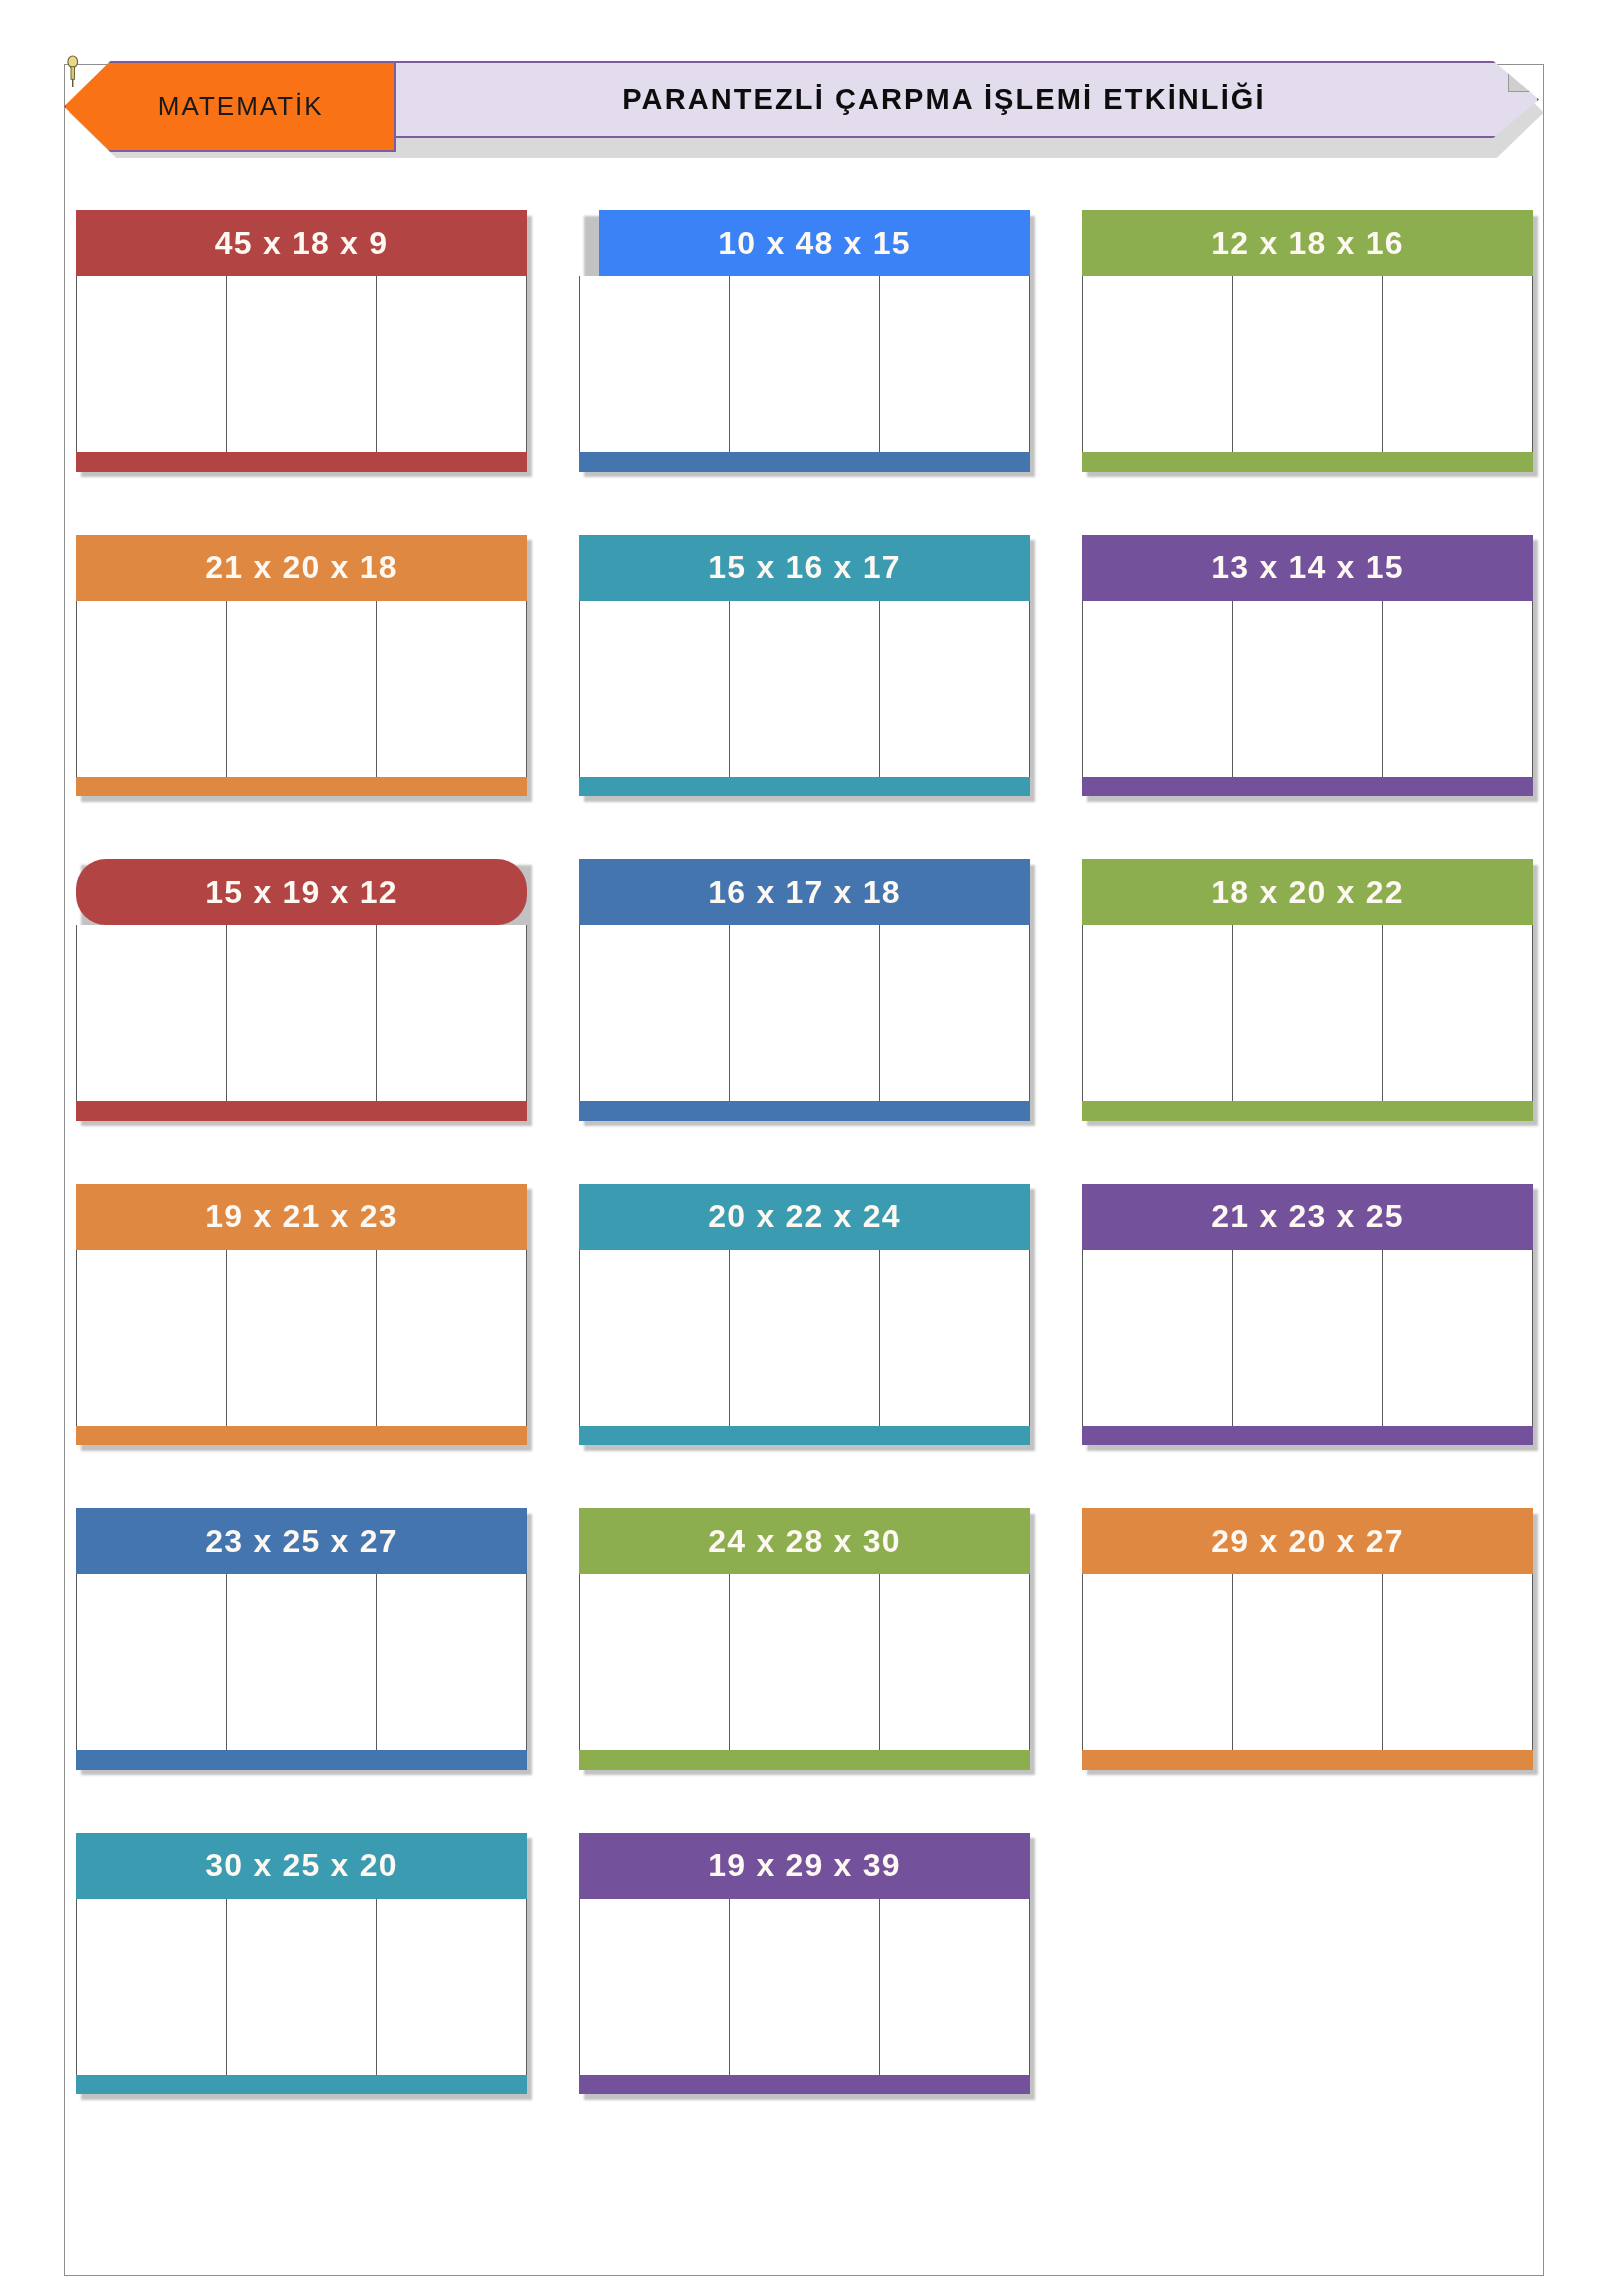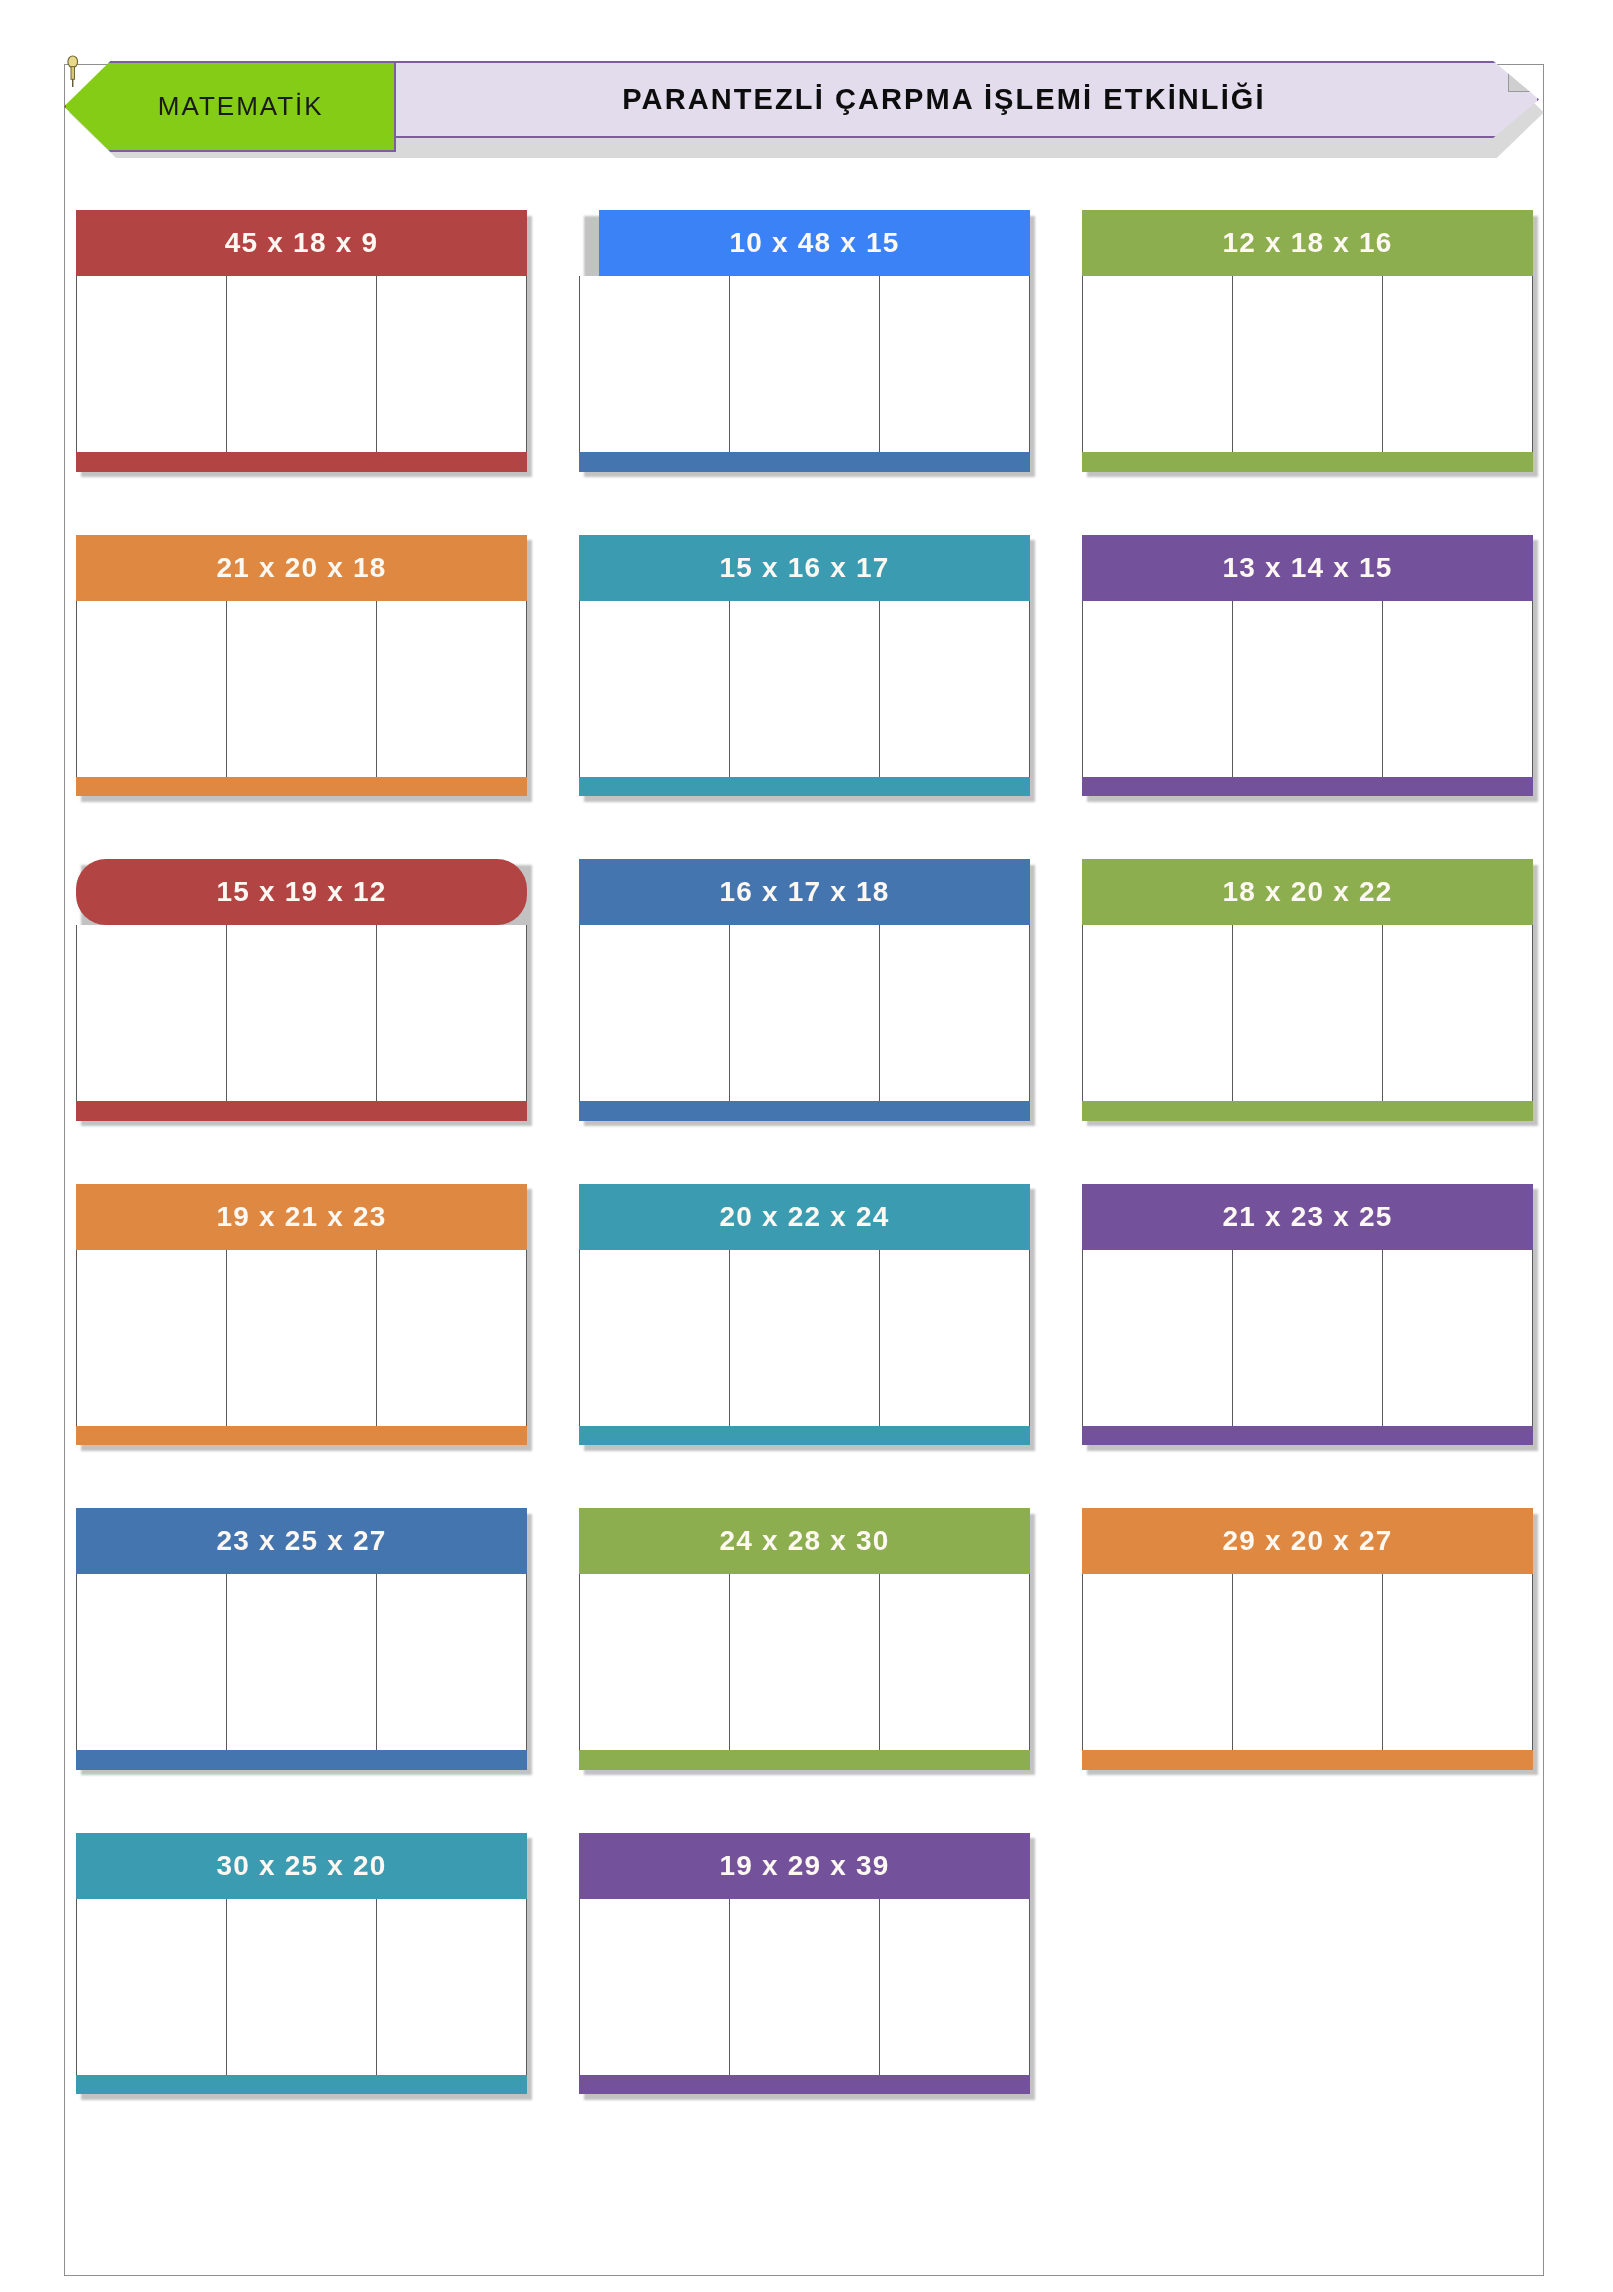--- a/index.html
+++ b/index.html
@@ -48,21 +48,21 @@
     background: #b9b9b9;
     clip-path: polygon(3.2% 0%, 96.8% 0%, 100% 50%, 96.8% 100%, 3.2% 100%, 0% 50%);
     opacity: .55;
   }
   .banner-left {
     position: absolute;
     left: 0;
     top: 0;
     width: 332px;
     height: 91px;
-    background: #84cc16;
+    background: #f97316;
     border: 2.9px solid #7d5d9e;
     box-sizing: border-box;
     clip-path: polygon(14% 0%, 100% 0%, 100% 100%, 14% 100%, 0% 50%);
     display: flex;
     align-items: center;
     justify-content: center;
   }
   .banner-left-text {
     font-size: 26px;
     letter-spacing: 2px;
@@ -142,21 +142,21 @@
   .card-inner {
     position: relative;
     z-index: 1;
   }
   .card-head {
     height: 66px;
     display: flex;
     align-items: center;
     justify-content: center;
     color: #fdf8f2;
-    font-size: 28px;
+    font-size: 32px;
     font-weight: 700;
     letter-spacing: 1.2px;
   }
   .card-body {
     display: flex;
     height: 176px;
     background: #ffffff;
     border-left: 1px solid #5a5a5a;
     border-right: 1px solid #5a5a5a;
     box-sizing: border-box;

